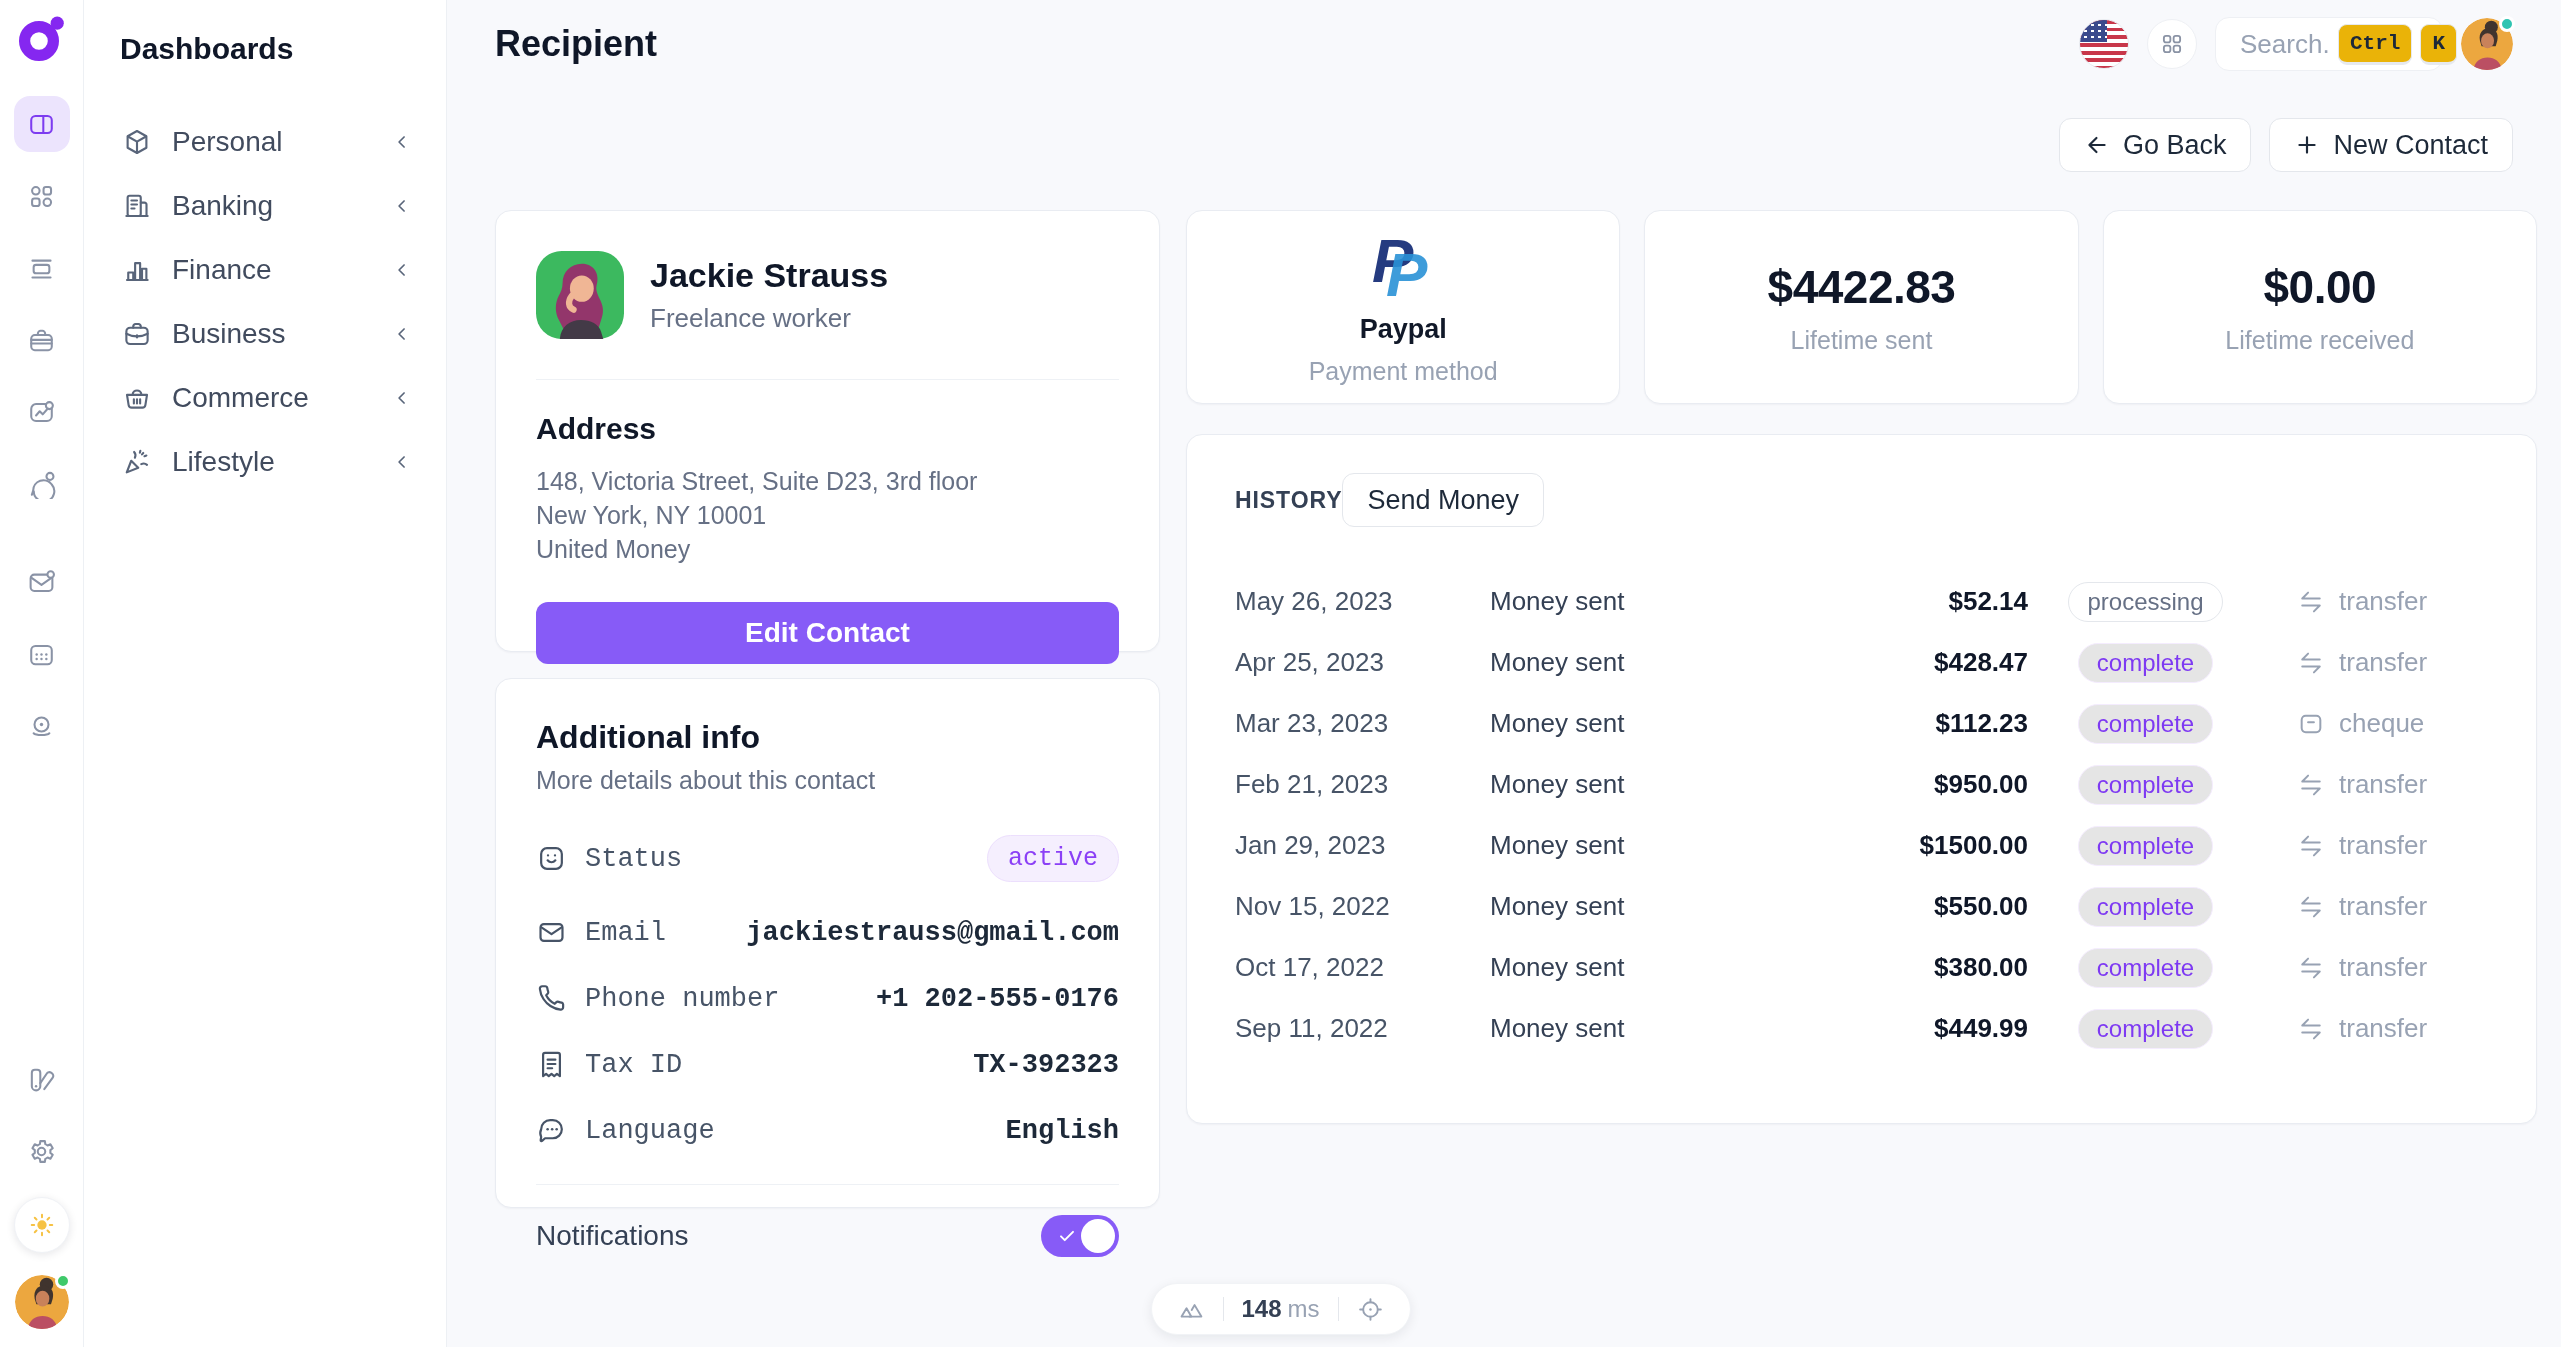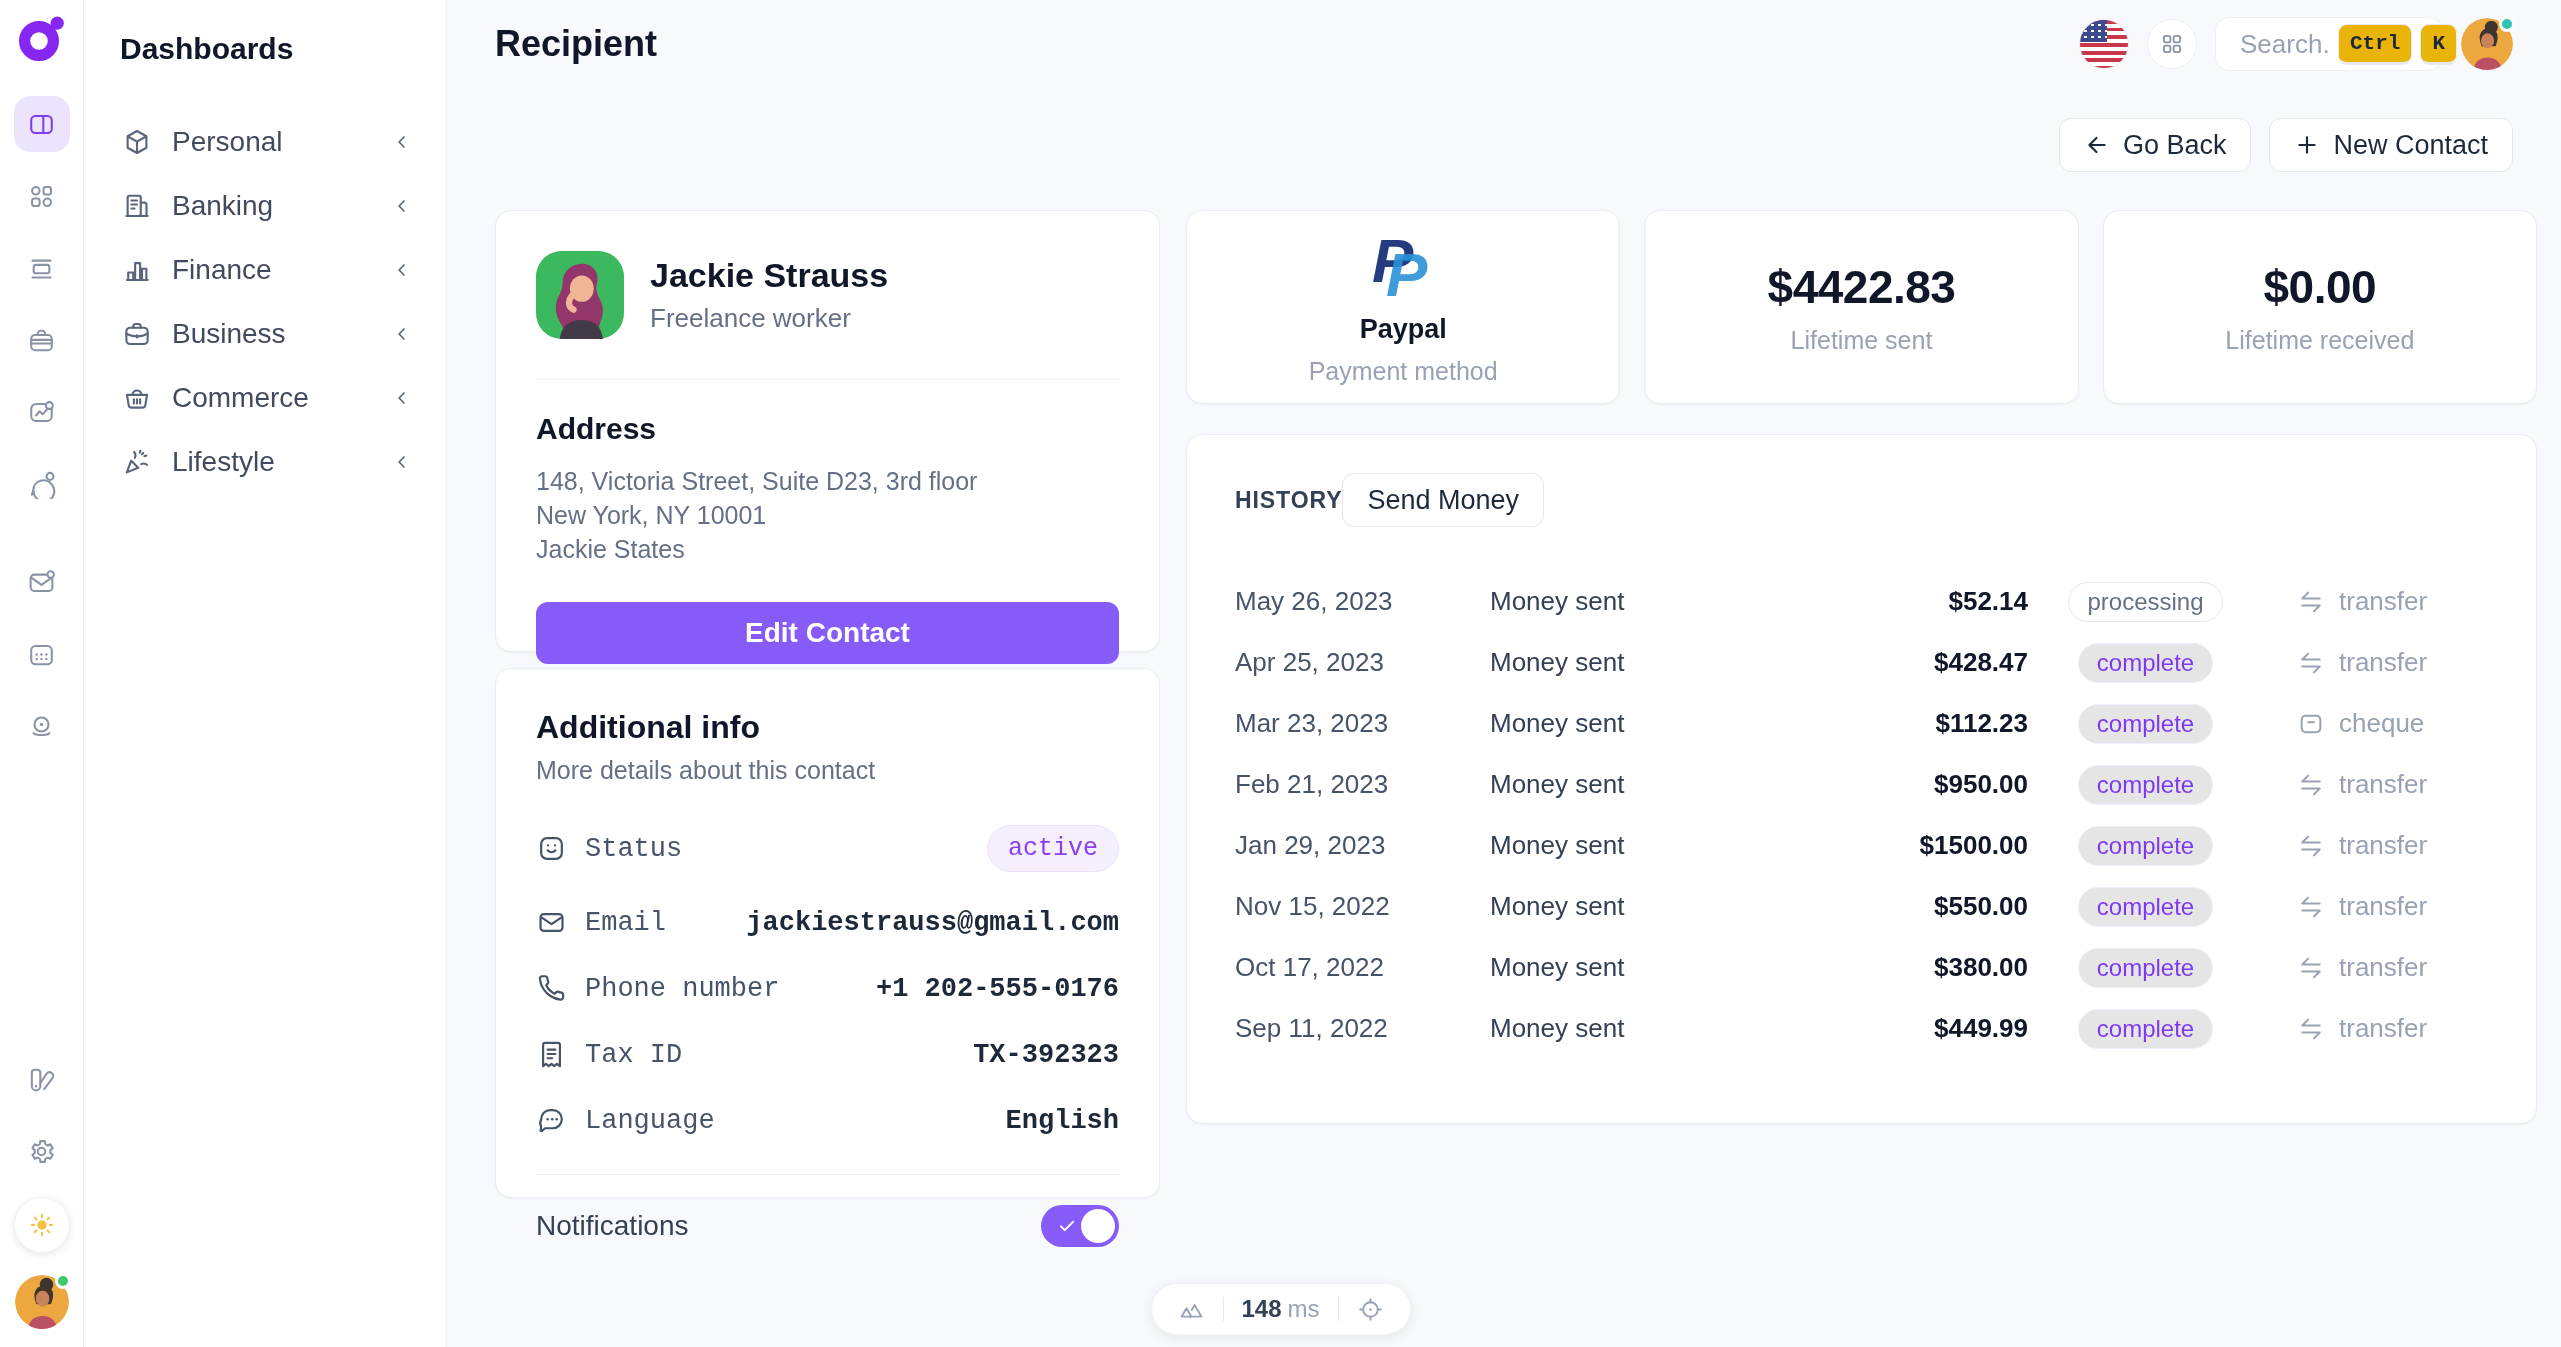--- a/index.html
+++ b/index.html
@@ -62,21 +62,21 @@
   .actions{display:flex;justify-content:flex-end;gap:18px;margin-top:42px;padding-right:24px;}
   .btn{display:inline-flex;align-items:center;gap:13px;background:#fff;border:1px solid #e4e7ec;border-radius:12px;
        height:54px;padding:0 24px;font-size:27px;font-weight:500;color:#1d2939;cursor:pointer;
        font-family:"Liberation Sans",sans-serif;}
   .btn svg{width:26px;height:26px;stroke-width:2;}
 
   .content{display:flex;gap:26px;margin-top:38px;}
   .card{background:#fff;border:1px solid #e9ecf2;border-radius:16px;box-shadow:0 1px 2px rgba(16,24,40,.04);}
 
   
-  .left-col{width:665px;display:flex;flex-direction:column;gap:16px;flex-shrink:0;}
+  .left-col{width:665px;display:flex;flex-direction:column;gap:26px;flex-shrink:0;}
   .contact-card{padding:40px;height:442px;}
   .contact-head{display:flex;gap:26px;align-items:center;}
   .contact-avatar{width:88px;height:88px;border-radius:22px;overflow:hidden;flex-shrink:0;}
   .contact-name{font-size:34px;font-weight:700;color:#0f1728;}
   .contact-role{font-size:26px;color:#667085;margin-top:8px;}
   .hr{height:1px;background:#eef1f5;border:none;margin:40px 0 32px;}
   .addr-title{font-size:30px;font-weight:600;color:#101828;}
   .addr-line{font-size:25px;color:#667085;line-height:34px;}
   .addr-block{margin-top:18px;}
   .edit-btn{margin-top:36px;width:100%;height:62px;border:none;border-radius:12px;background:#875bf7;color:#fff;
@@ -400,21 +400,21 @@
             <div>
               <div class="contact-name">Jackie Strauss</div>
               <div class="contact-role">Freelance worker</div>
             </div>
           </div>
           <hr class="hr">
           <div class="addr-title">Address</div>
           <div class="addr-block">
             <div class="addr-line">148, Victoria Street, Suite D23, 3rd floor</div>
             <div class="addr-line">New York, NY 10001</div>
-            <div class="addr-line">Jackie States</div>
+            <div class="addr-line">United Money</div>
           </div>
           <button class="edit-btn">Edit Contact</button>
         </section>
 
         <section class="card info-card">
           <div class="info-title">Additional info</div>
           <div class="info-sub">More details about this contact</div>
           <div class="info-rows">
             <div class="info-row">
               <svg class="ic" viewBox="0 0 24 24">

